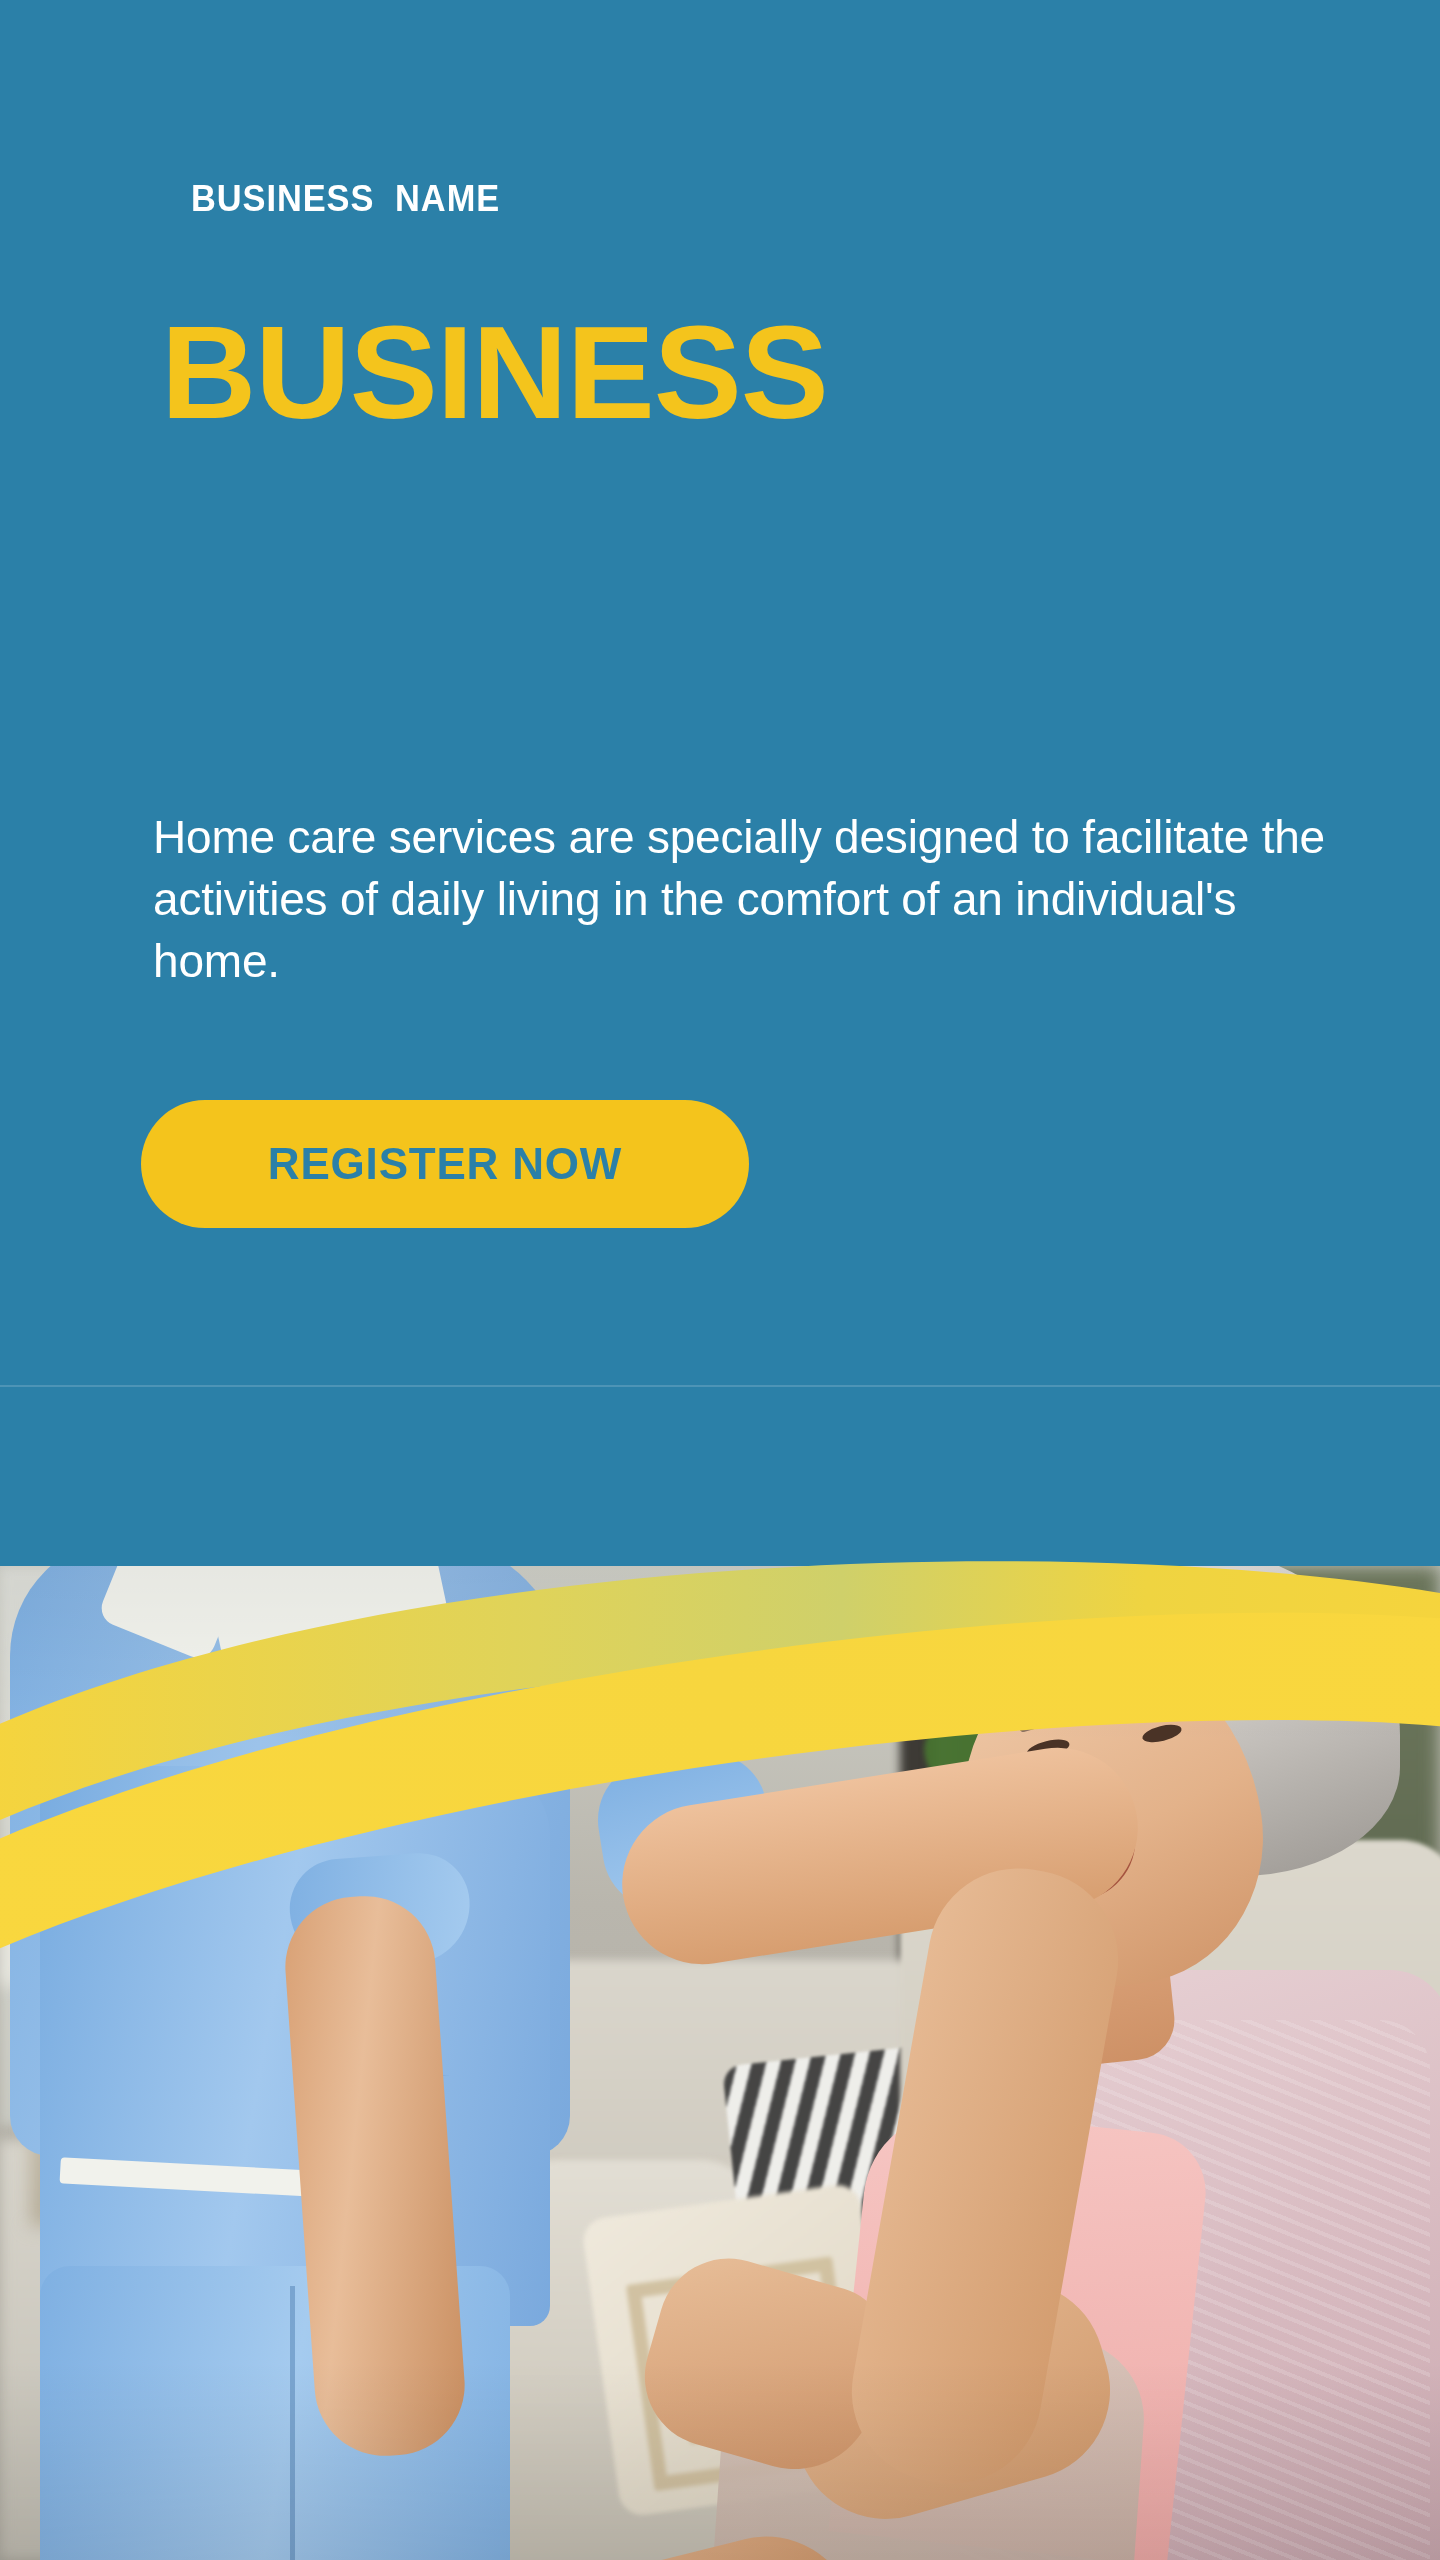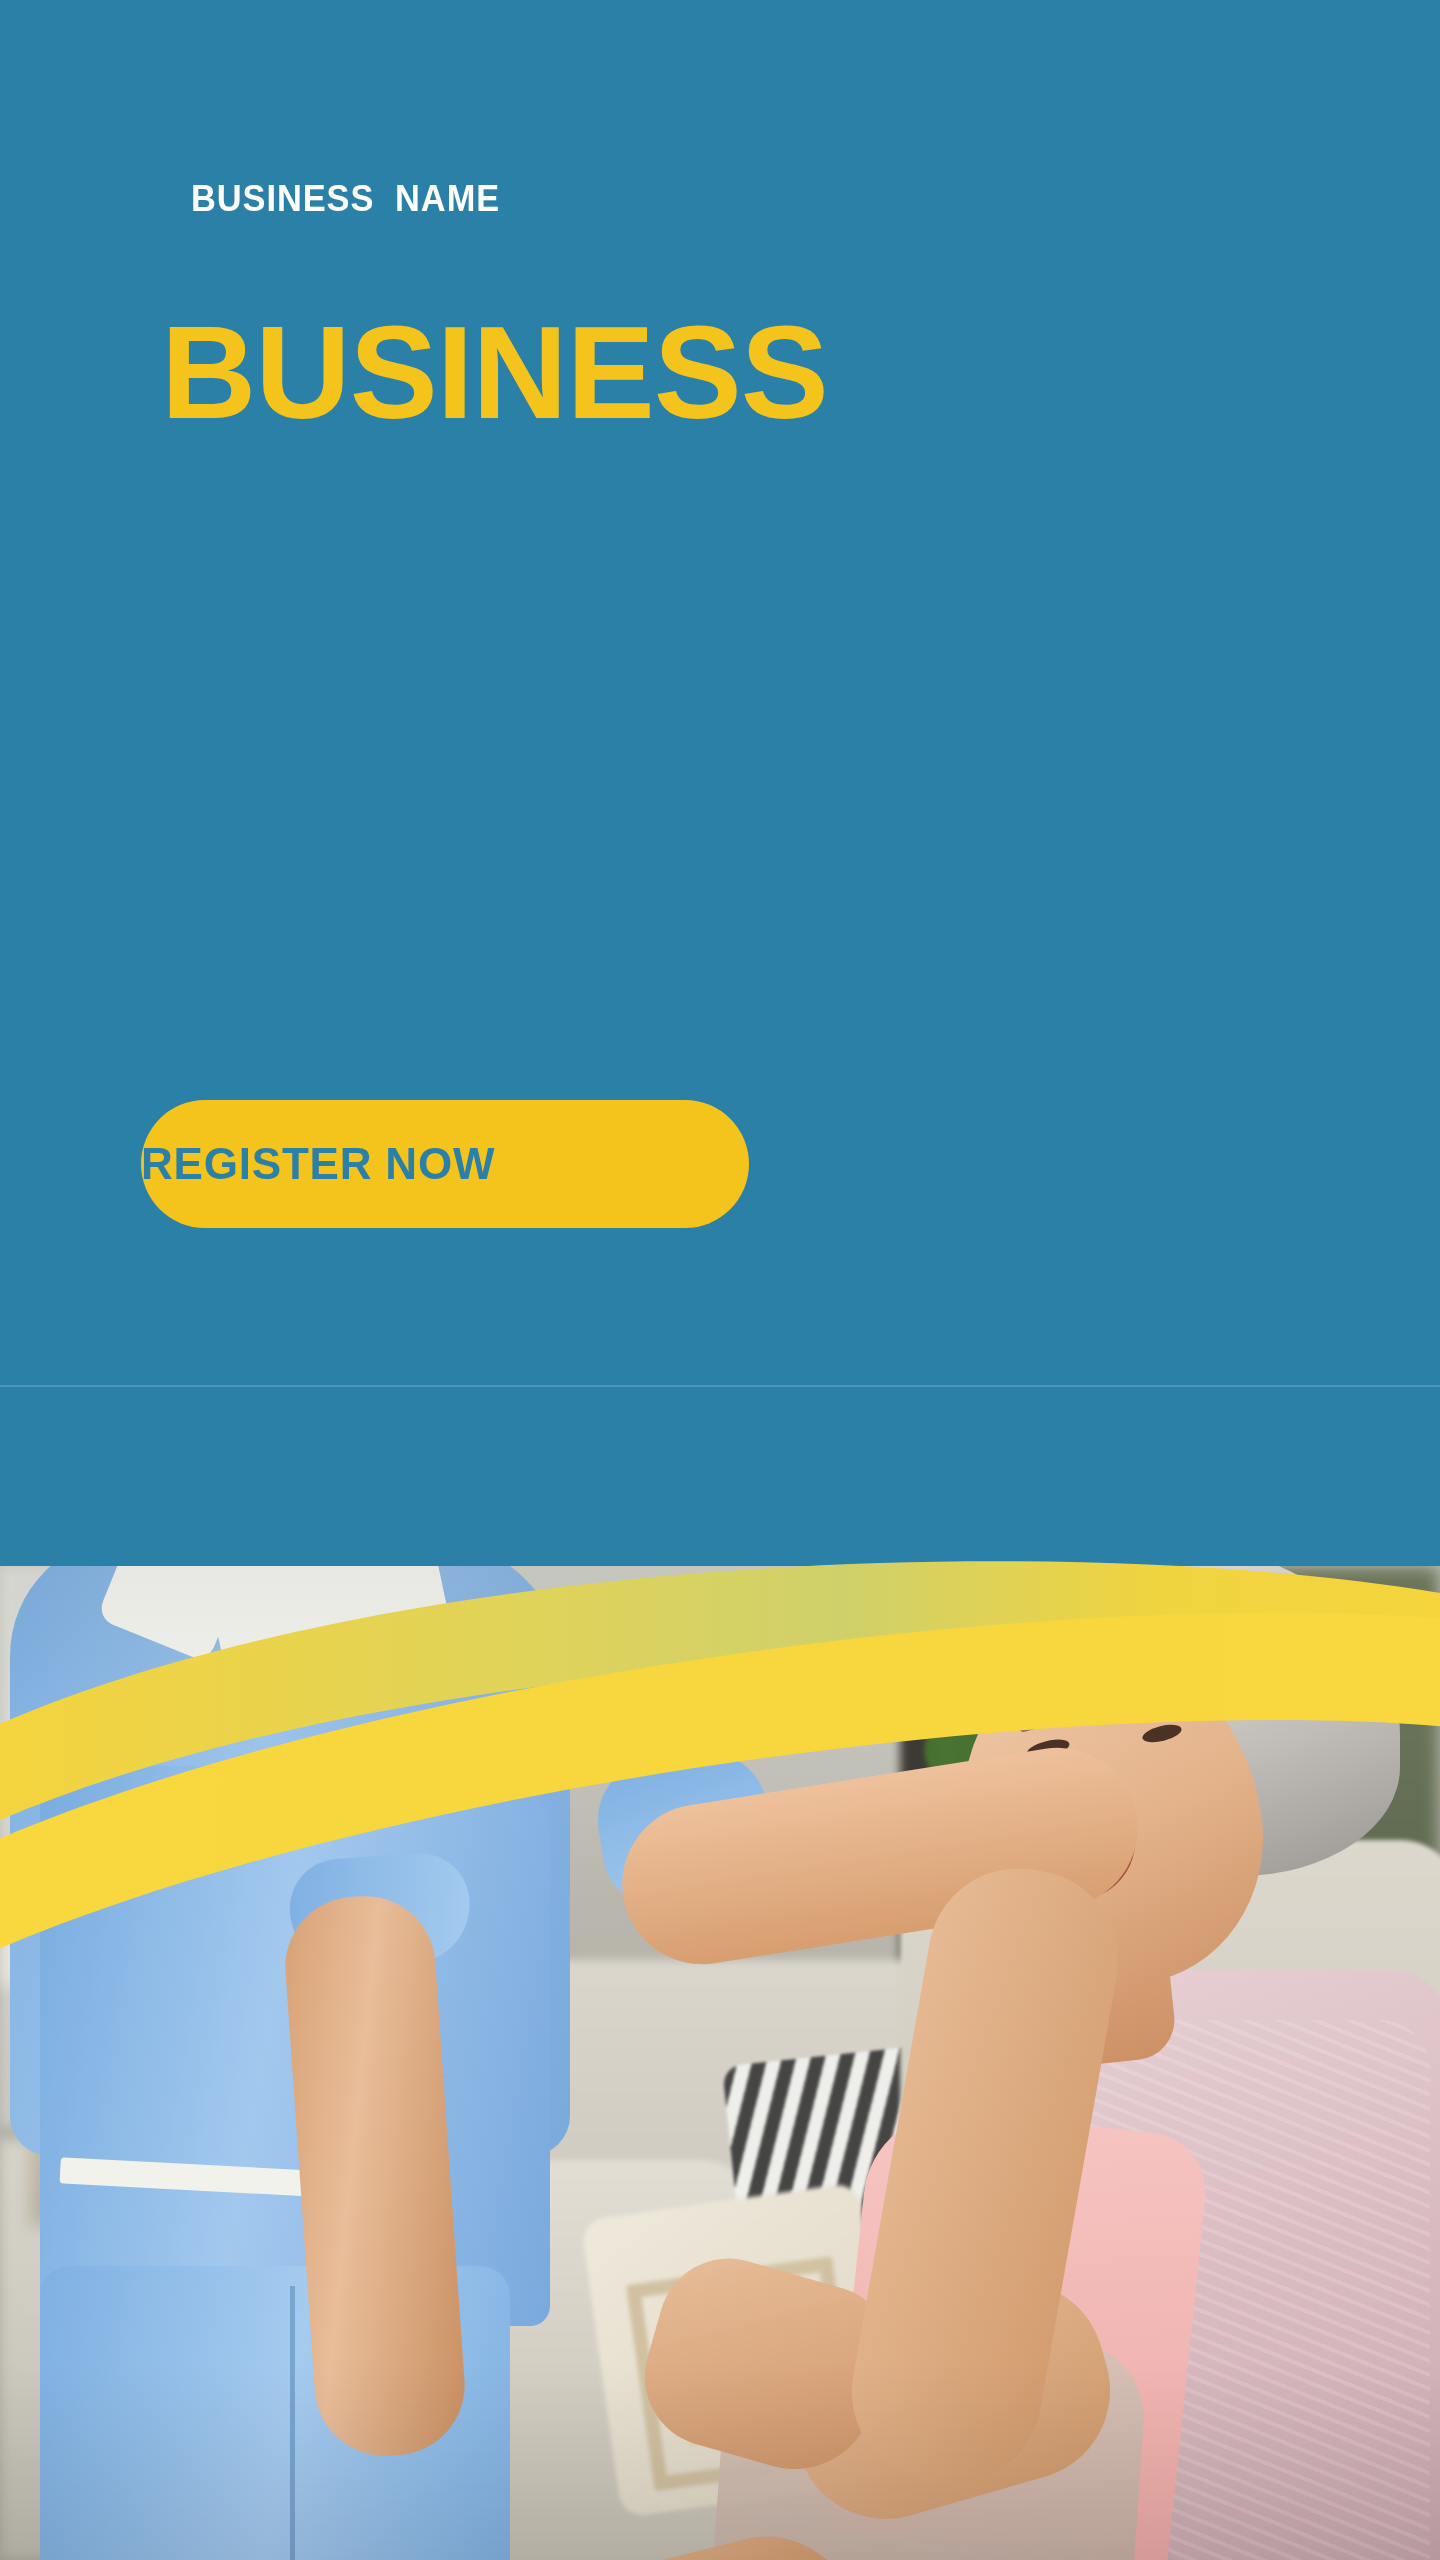--- a/index.html
+++ b/index.html
@@ -87,21 +87,21 @@
     width: 608px;
     height: 128px;
     border: none;
     border-radius: 64px;
     background: #f4c41c;
     color: #2b80a8;
     font-family: "Liberation Sans", sans-serif;
     font-size: 44px;
     font-weight: 700;
     letter-spacing: 0.8px;
-    text-align: left;
+    text-align: center;
     line-height: 128px;
     padding: 0;
     cursor: pointer;
     display: block;
   }
 
   .divider {
     position: absolute;
     left: 0;
     top: 1385px;
@@ -500,20 +500,21 @@
 <div id="poster">
 
   <div class="content">
 
     <div class="business-name">BUSINESS  NAME</div>
 
     <div class="headline">
       <span class="headline-line2">BUSINESS</span>
     </div>
 
+    <p class="lede">Home care services are specially designed to facilitate the activities of daily living in the comfort of an individual's home.</p>
 
     <button class="cta-button">REGISTER NOW</button>
   </div>
 
   <div class="divider"></div>
 
   <div class="photo-area">
     <div class="photo-stage">
 
       <div class="room"></div>

